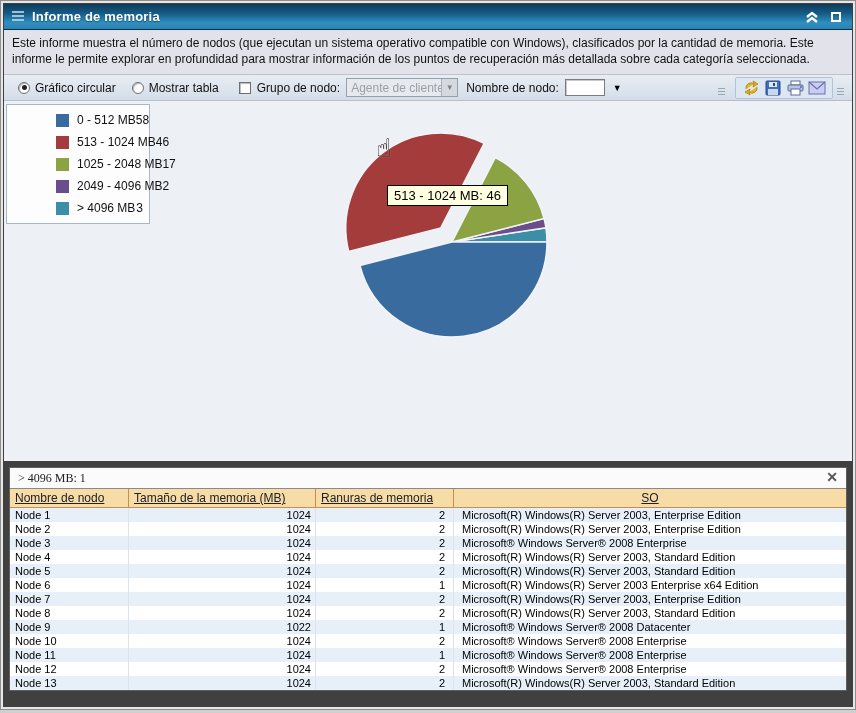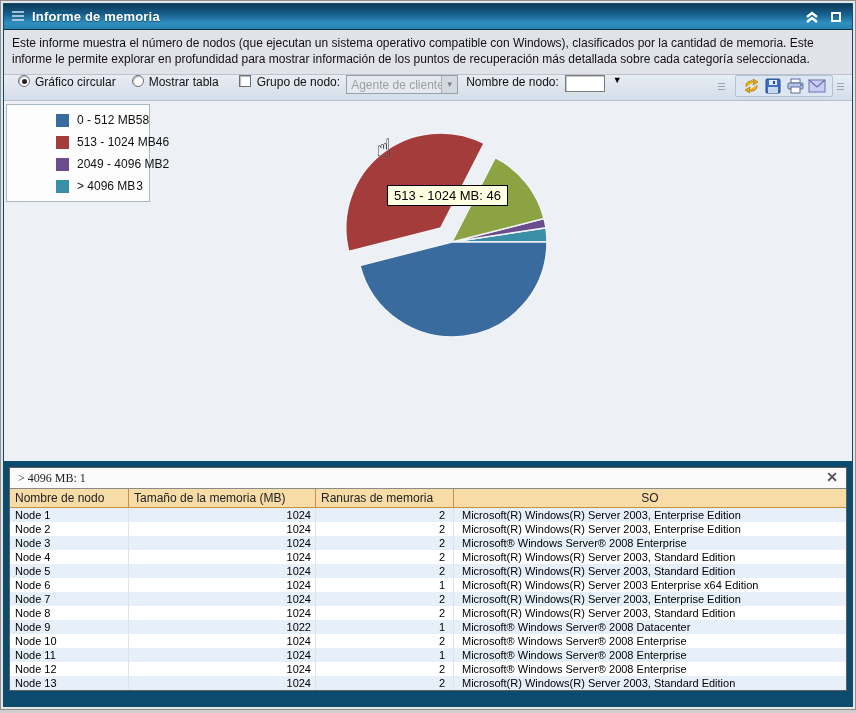--- a/index.html
+++ b/index.html
@@ -1,36 +1,36 @@
 <!DOCTYPE html>
 <html><head>
 <meta charset="utf-8">
 <style>
   * { margin:0; padding:0; box-sizing:border-box; }
   html,body { width:856px; height:713px; overflow:hidden; background:#cfcfcf;
               font-family:"Liberation Sans","DejaVu Sans",sans-serif; }
   .window { position:absolute; left:0; top:0; width:856px; height:710px;
-            background:#0c4a6e; border:1px solid #8f8f8f;
+            background:#404040; border:1px solid #8f8f8f;
             box-shadow: inset 0 0 0 2px #e6e6e6; padding:3px; }
   
   .titlebar { height:26px; display:flex; align-items:center;
               background:linear-gradient(180deg,#0e3a57 0%,#155c88 38%,#2f8fc0 75%,#2a82b1 100%);
               border-bottom:1px solid #0a2f47; padding:0 8px; }
   .titlebar .grip { width:12px; height:11px; margin-right:8px;
               background:repeating-linear-gradient(180deg,#bcd2e0 0 2px,transparent 2px 4px); opacity:.85; }
   .titlebar .title { color:#ffffff; font-weight:bold; font-size:13px; letter-spacing:.2px;
               text-shadow:0 1px 1px rgba(0,0,0,.4); flex:1; }
   .tb-btn { width:16px; height:14px; margin-left:8px; display:flex; align-items:center; justify-content:center; cursor:pointer; }
   .maxbox { width:10px; height:10px; border:2px solid #fff; }
   
   .desc { background:#e2e3ea; border-bottom:1px solid #bfc1cc; padding:5px 8px 7px 8px;
           font-size:12px; color:#111; line-height:16px; }
   
   .toolbar { height:26px; background:linear-gradient(180deg,#e8edf3,#d4dde8);
-             border-bottom:1px solid #b3bfcc; display:flex; 
+             border-bottom:1px solid #b3bfcc; display:flex; align-items:center;
              font-size:12px; color:#111; padding:0 4px 0 14px; }
   .radio { width:12px; height:12px; border-radius:50%; background:#fff;
            border:1px solid #6e6e6e; box-shadow:inset 1px 1px 1px #b9b9b9;
            display:inline-flex; align-items:center; justify-content:center; margin-right:5px; }
   .radio .dot { width:5px; height:5px; border-radius:50%; background:#222; }
   .checkbox { width:12px; height:12px; background:#fff; border:1px solid #6e6e6e;
               box-shadow:inset 1px 1px 1px #b9b9b9; margin:0 6px 0 14px; }
   .tlabel { margin-right:6px; white-space:nowrap; }
   .combo { width:112px; height:19px; background:#e6e9ed; border:1px solid #94a0ab;
            display:flex; align-items:center; color:#9aa1a9; font-size:12px; }
@@ -58,21 +58,21 @@
   .tooltip { position:absolute; background:#ffffe1; border:1px solid #000;
              font-size:13px; padding:2px 6px; white-space:nowrap; color:#000; }
   .cursor { position:absolute; font-size:26px; color:#000; text-shadow:0 0 1px #fff; }
   
   .panel { margin:6px 5px 0 5px; border:1px solid #5f5f5f; background:#fff; }
   .panel-head { height:21px; background:#fbfbfc; border-bottom:1px solid #8a8a8a;
             display:flex; align-items:center; padding:0 8px; font-size:12px; color:#222;font-family:Liberation Serif, serif; }
   .panel-head .ptitle { flex:1; }
   .close-x { font-size:14px; font-weight:bold; color:#555; cursor:pointer; line-height:1; }
   .tbl-head { display:grid; grid-template-columns:119px 187px 138px 1fr; height:19px;
-            background:#f8dca8; border-bottom:1px solid #c98f4a; font-size:12px; color:#222; }
+            background:#f8dca8; border-bottom:1px solid #c98f4a; font-size:12px; color:#222;text-decoration:underline; }
   .tbl-head .hc { border-right:1px solid #c98f4a; display:flex; align-items:center; padding:0 5px; overflow:hidden; white-space:nowrap; }
   .tbl-head .hc:last-child { border-right:none; justify-content:center; }
   .tbl-body .row { display:grid; grid-template-columns:119px 187px 138px 1fr; height:14px;
             font-size:11px; color:#000; align-items:center; }
   .tbl-body .row:nth-child(odd) { background:#e7f0f9; }
   .tbl-body .row:nth-child(even){ background:#ffffff; }
   .cell { overflow:hidden; white-space:nowrap; border-right:1px solid #dbe3ec; height:100%; display:flex; align-items:center; }
   .cell:last-child { border-right:none; }
   .c-name { padding-left:5px; }
   .c-num  { justify-content:flex-end; padding-right:4px; }
@@ -166,20 +166,25 @@
           <span class="sw" style="background:#3a6b9f"></span>
           <span class="ll">0 - 512 MB</span>
           <span class="lv">58</span>
         </div>
         <div class="legend-item">
           <span class="sw" style="background:#a43c3c"></span>
           <span class="ll">513 - 1024 MB</span>
           <span class="lv">46</span>
         </div>
         <div class="legend-item">
+          <span class="sw" style="background:#8ca344"></span>
+          <span class="ll">1025 - 2048 MB</span>
+          <span class="lv">17</span>
+        </div>
+        <div class="legend-item">
           <span class="sw" style="background:#6a4d8c"></span>
           <span class="ll">2049 - 4096 MB</span>
           <span class="lv">2</span>
         </div>
         <div class="legend-item">
           <span class="sw" style="background:#3a8fa6"></span>
           <span class="ll">&gt; 4096 MB</span>
           <span class="lv">3</span>
         </div>
       </div>

